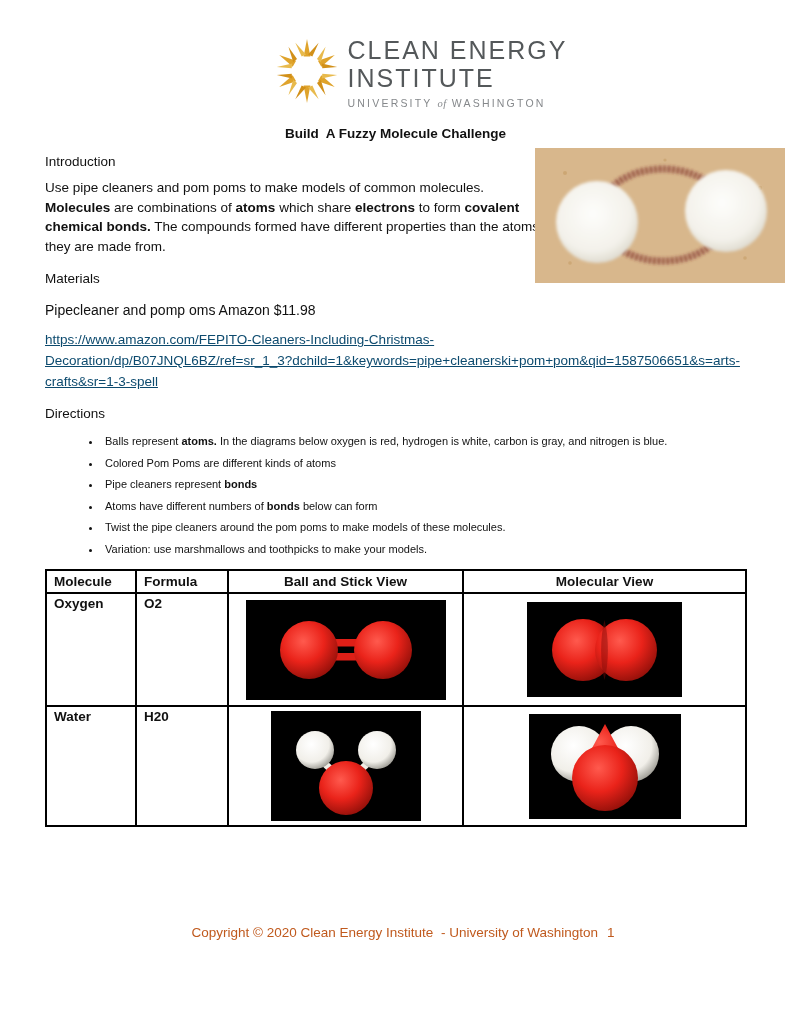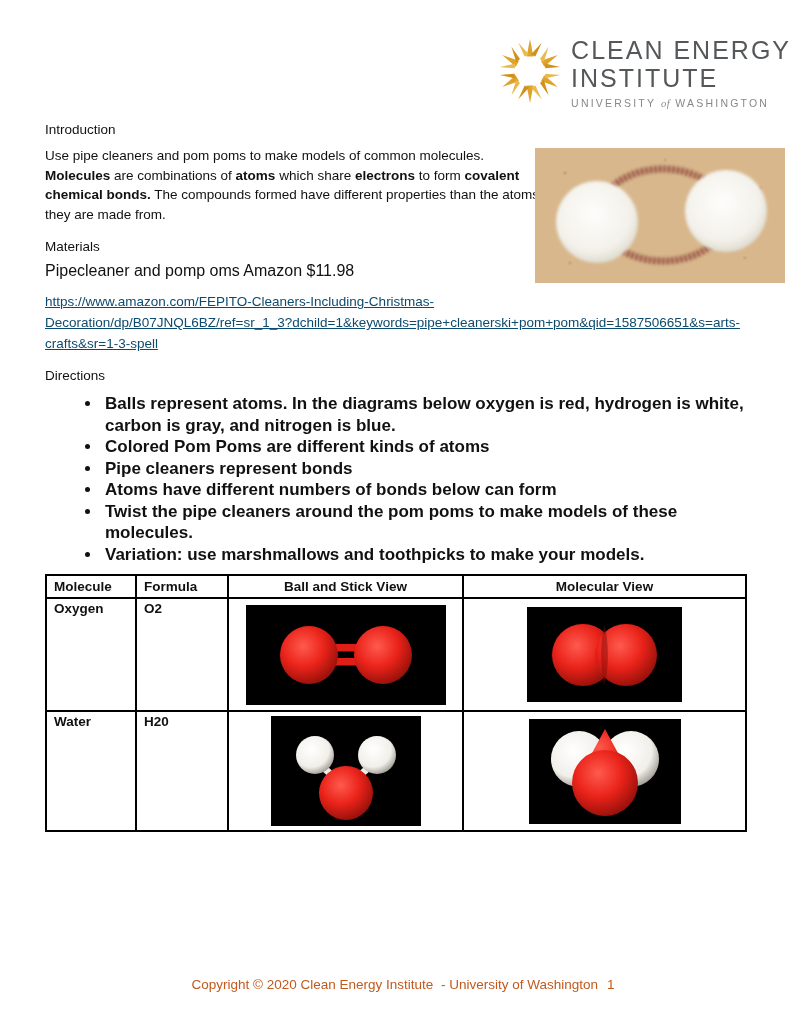--- a/index.html
+++ b/index.html
@@ -3,53 +3,53 @@
 <meta charset="utf-8">
 <style>
   * { margin:0; padding:0; box-sizing:border-box; }
   html,body { background:#ffffff; }
   .page {
     width:791px; height:1024px; background:#ffffff; position:relative;
     font-family:"Liberation Sans", sans-serif; color:#111; overflow:hidden;
     margin:0 auto;
   }
   
-  .logo-row { display:flex; justify-content:flex-end; align-items:flex-start; padding-top:36px; gap:6px;padding-left:48px; }
+  .logo-row { display:flex; justify-content:center; align-items:flex-start; padding-top:36px; gap:6px;padding-left:48px; }
   .logo-icon { width:70px; height:70px; margin-top:0; }
   .logo-org { font-size:25px; letter-spacing:2px; color:#54585A; line-height:28px; font-weight:500; }
   .logo-sub { margin-top:5px; font-size:10.5px; letter-spacing:2.2px; color:#85888B; }
   .logo-sub .of { font-family:"Liberation Serif", serif; font-style:italic; letter-spacing:0.5px; }
   
   .doc-title { text-align:center; font-weight:700; font-size:13.5px; margin-top:17px; white-space:pre-wrap; }
   .content { padding:0 46px 0 45px; }
   .section-h { font-weight:400; font-size:13.5px; }
   .h-intro { margin-top:13px; }
   .intro-p { margin-top:9px; width:505px; font-size:13.5px; line-height:19.5px; }
   .h-materials { margin-top:15px; }
-  .item-line { margin-top:8px; font-size:16px; }
+  .item-line { margin-top:16px; font-size:14px; }
   .link { display:inline-block; margin-top:11px; color:#0c4a6e; text-decoration:underline; font-size:13.5px; line-height:21px; word-break:break-all; }
   .h-directions { margin-top:14px; }
   ul.bullets { margin-top:10px; padding-left:57px; list-style:disc; }
-  ul.bullets li { font-size:17px; line-height:21.5px; padding-left:3px;font-weight:bold; }
+  ul.bullets li { font-size:11px; line-height:21.5px; padding-left:3px; }
   
   .photo { position:absolute; left:535px; top:148px; width:250px; height:135px; }
   .photo svg { display:block; }
   
   .mol-table { border-collapse:collapse; margin-top:9px; table-layout:fixed; width:700px; }
   .mol-table th, .mol-table td { border:2px solid #000; font-size:13.5px; }
   .mol-table th { font-weight:700; padding:2px 7px; height:23px; }
   .mol-table th.left-h { text-align:left; }
   .mol-table td.txt { vertical-align:top; padding:2px 7px; font-weight:600; }
   .mol-table td.imgcell { text-align:center; vertical-align:middle; padding:4px 0; }
   tr.row-oxygen { height:113px; }
   tr.row-water { height:95px; }
   .blackbox { background:#000; display:inline-flex; vertical-align:middle; }
   .blackbox svg { display:block; }
   
-  .footer { position:absolute; top:962px; left:0; width:100%; text-align:center; font-size:13.5px; color:#C05A1E; white-space:pre-wrap; }
+  .footer { position:absolute; top:910px; left:0; width:100%; text-align:center; font-size:13.5px; color:#C05A1E; white-space:pre-wrap; }
   .footer .pagenum { margin-left:9px; }
 </style>
 </head>
 <body>
 
 <div class="page">
 
   <svg width="0" height="0" style="position:absolute" aria-hidden="true">
     <defs>
       <radialGradient id="grad-red" cx="40%" cy="35%" r="72%">
@@ -92,20 +92,21 @@
       <div class="logo-org">CLEAN ENERGY</div>
       <div class="logo-org">INSTITUTE</div>
       <div class="logo-sub">
         <span>UNIVERSITY</span>
         <span class="of">of</span>
         <span>WASHINGTON</span>
       </div>
     </div>
   </div>
 
+  <div class="doc-title">Build  A Fuzzy Molecule Challenge</div>
 
   <div class="photo">
     <svg viewBox="0 0 250 135" width="250" height="135">
       <rect width="250" height="135" fill="#D8B78C"></rect>
       <circle cx="30" cy="25" r="2" fill="#c2995f" opacity="0.55"></circle>
       <circle cx="225" cy="40" r="2.2" fill="#c2995f" opacity="0.55"></circle>
       <circle cx="210" cy="110" r="1.8" fill="#c2995f" opacity="0.5"></circle>
       <circle cx="35" cy="115" r="1.8" fill="#c2995f" opacity="0.5"></circle>
       <circle cx="130" cy="12" r="1.6" fill="#c2995f" opacity="0.5"></circle>
       <ellipse cx="128" cy="67" rx="64" ry="46" fill="none" stroke="#7C2A26" stroke-width="7" stroke-dasharray="2 2.5" filter="url(#fuzz)"></ellipse>

